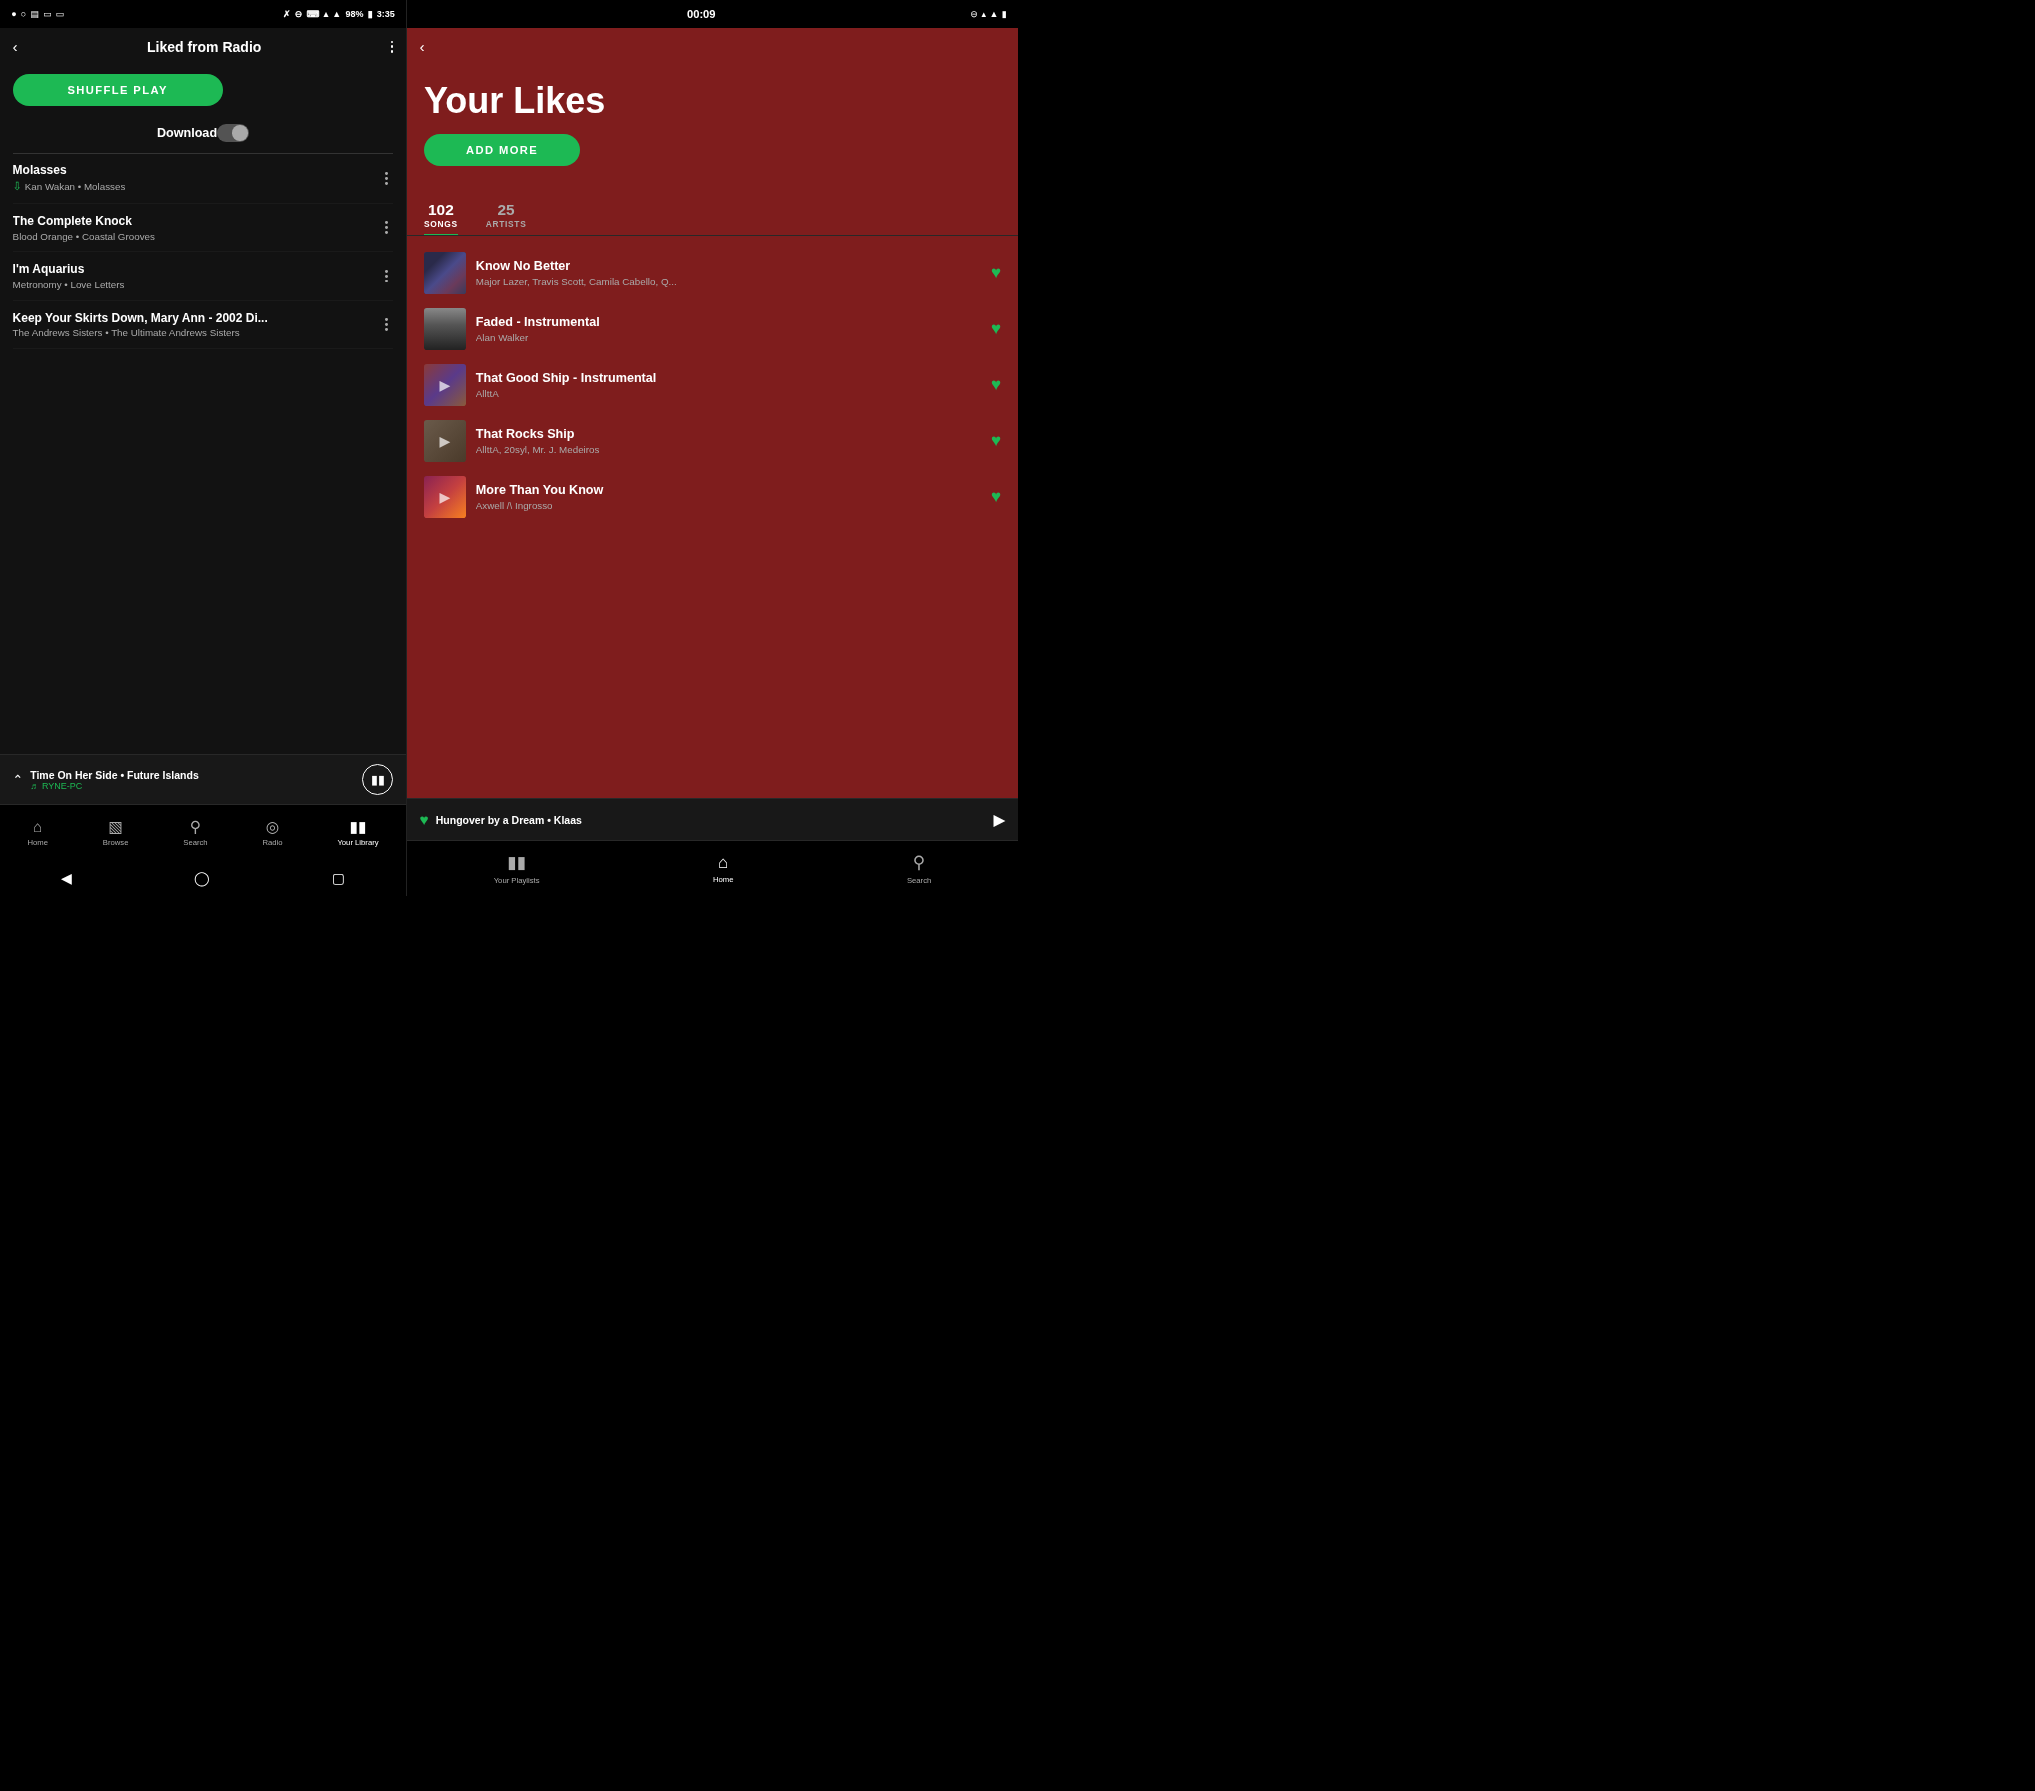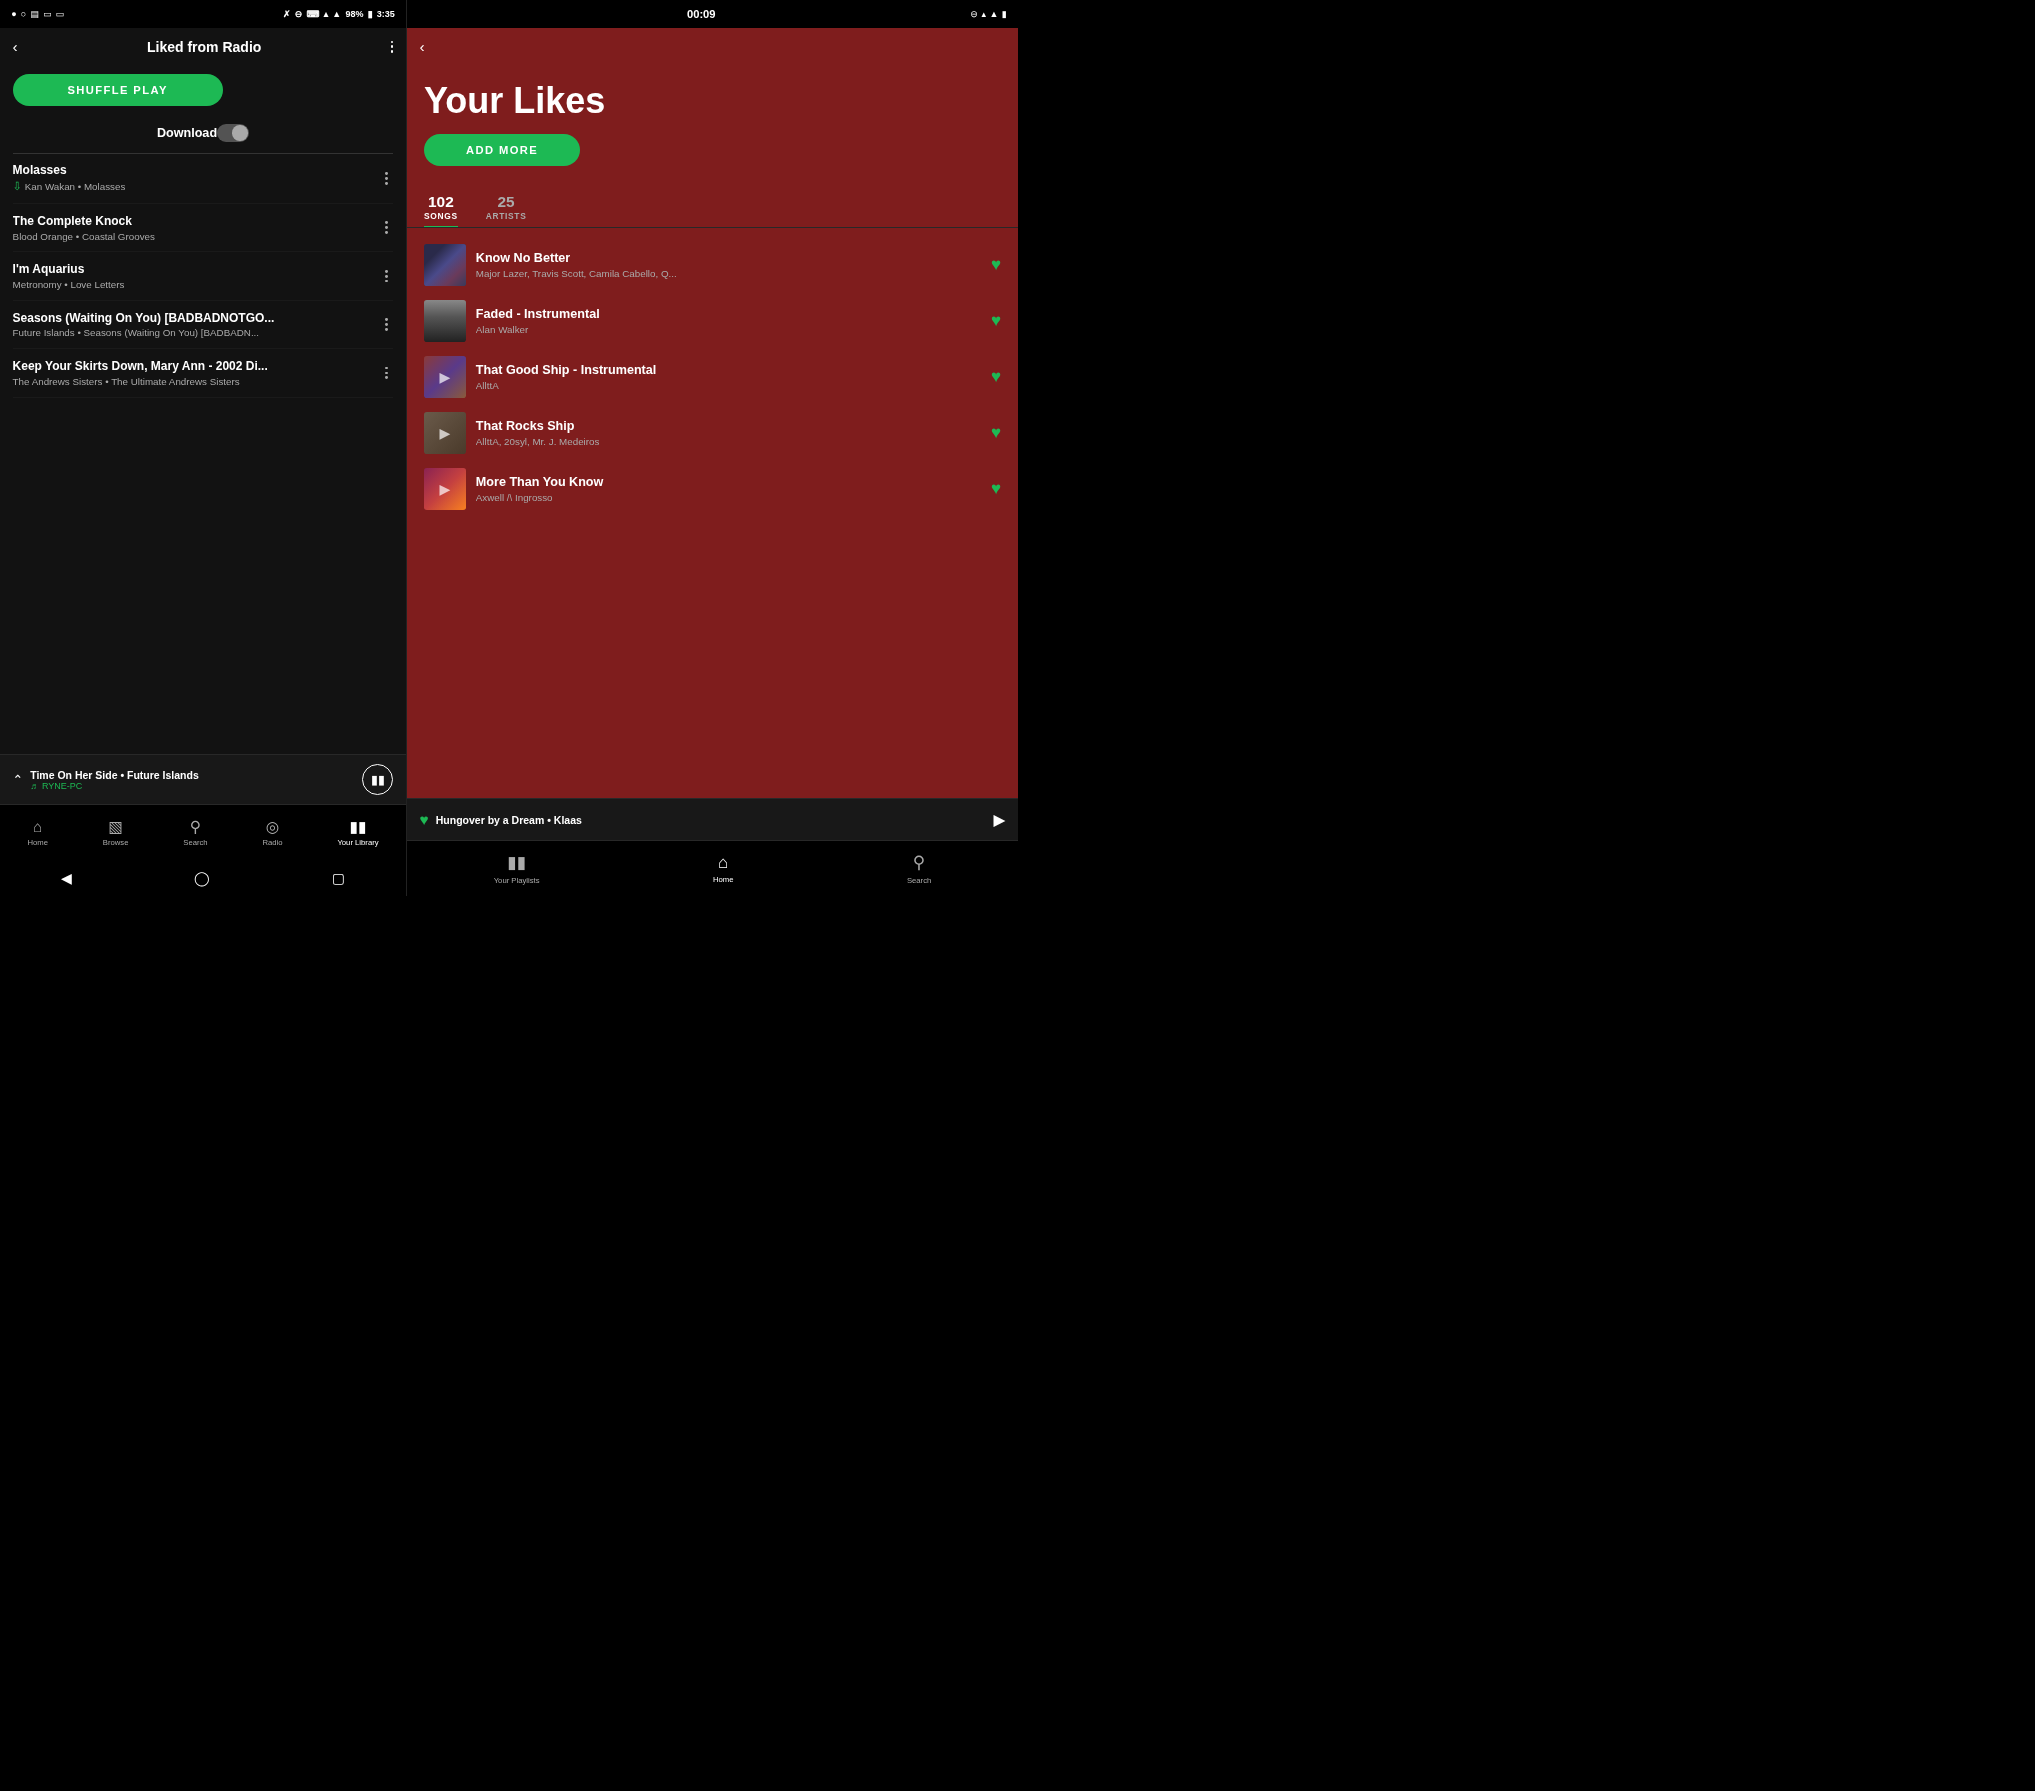--- a/index.html
+++ b/index.html
@@ -287,21 +287,21 @@
       background: #1DB954;
       color: #fff;
       border: none;
       border-radius: 21px;
       padding: 9.8px 42px;
       font-size: 11.2px;
       font-weight: 800;
       letter-spacing: 1.4px;
       cursor: pointer;
       text-transform: uppercase;
-      margin-bottom: 20px;
+      margin-bottom: 28px;
     }
 
     
     .likes-tabs {
       display: flex;
       gap: 28px;
       padding: 0 17px;
       border-bottom: 0.7px solid #282828;
       margin-bottom: 5.6px;
     }
@@ -518,33 +518,20 @@
           <span>Metronomy • Love Letters</span>
         </div>
       </div>
       <div class="song-dots">
           <span></span>
           <span></span>
           <span></span>
         </div>
     </div>
 
-    <div class="song-item">
-      <div class="song-info">
-        <div class="song-title">Seasons (Waiting On You) [BADBADNOTGO...</div>
-        <div class="song-meta">
-          <span>Future Islands • Seasons (Waiting On You) [BADBADN...</span>
-        </div>
-      </div>
-      <div class="song-dots">
-          <span></span>
-          <span></span>
-          <span></span>
-        </div>
-    </div>
 
     <div class="song-item">
       <div class="song-info">
         <div class="song-title">Keep Your Skirts Down, Mary Ann - 2002 Di...</div>
         <div class="song-meta">
           <span>The Andrews Sisters • The Ultimate Andrews Sisters</span>
         </div>
       </div>
       <div class="song-dots">
           <span></span>

